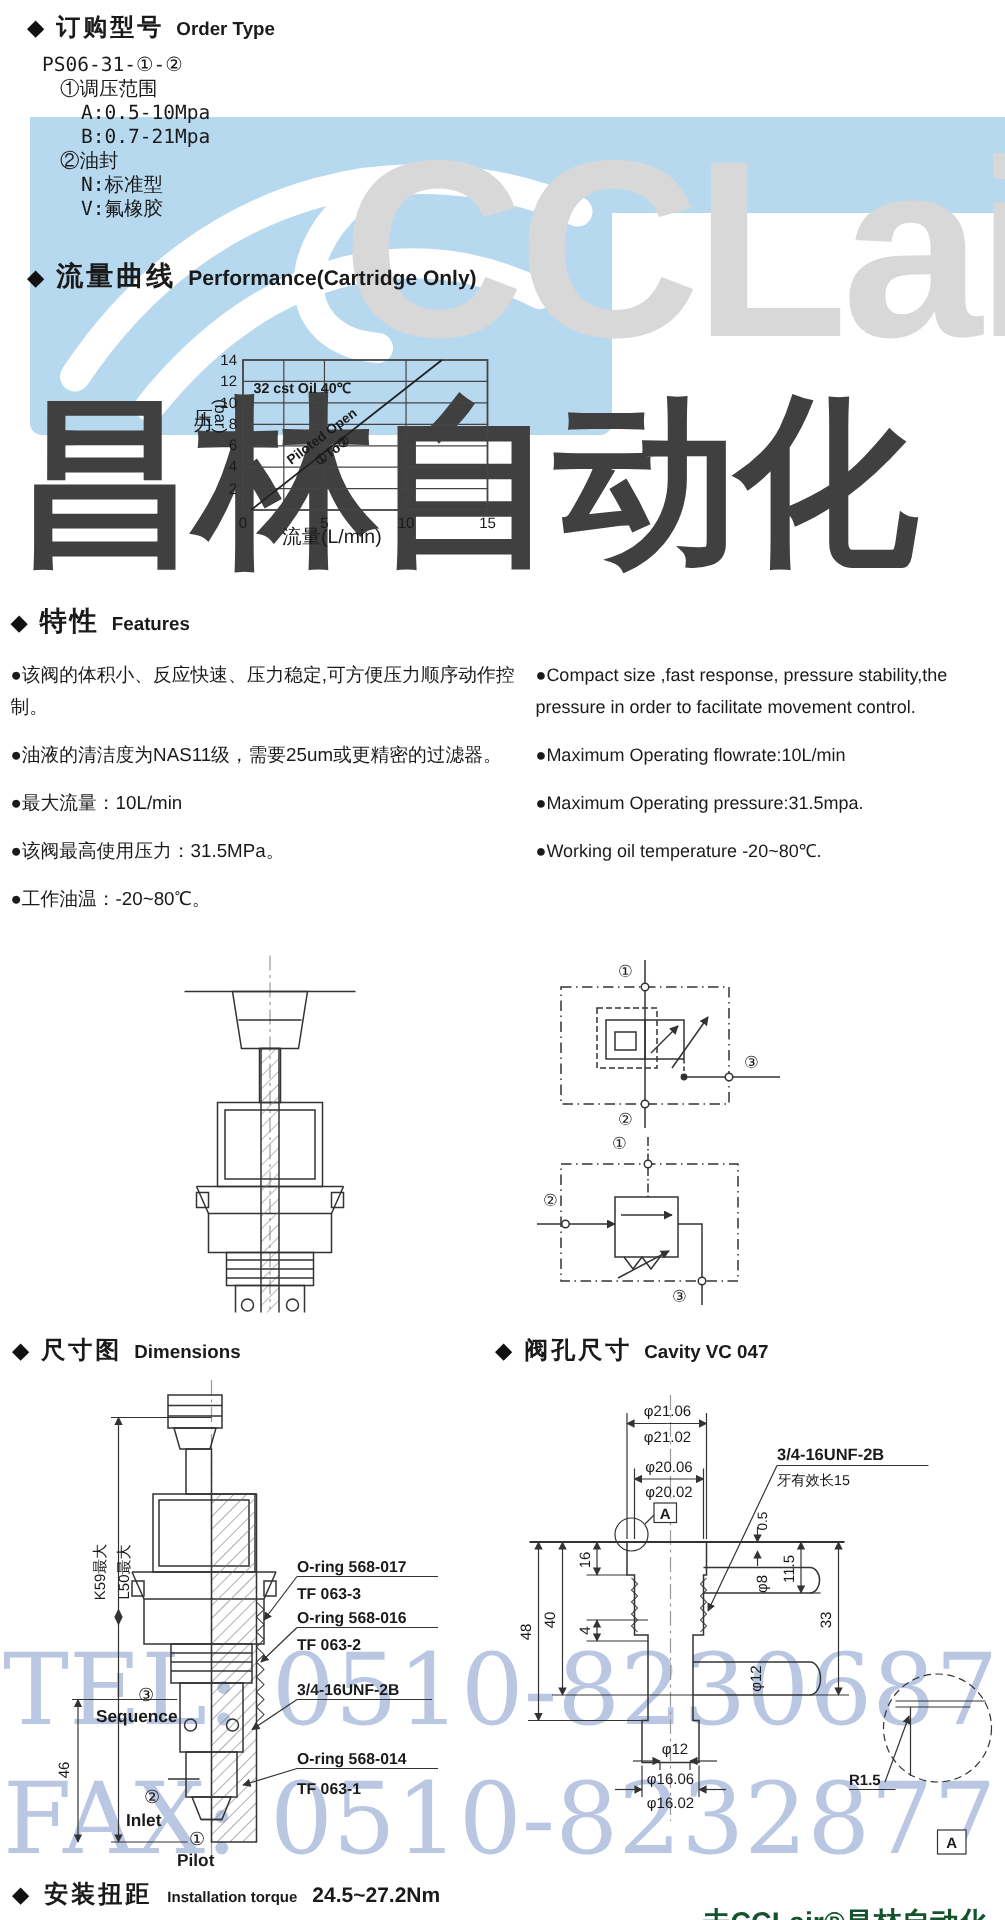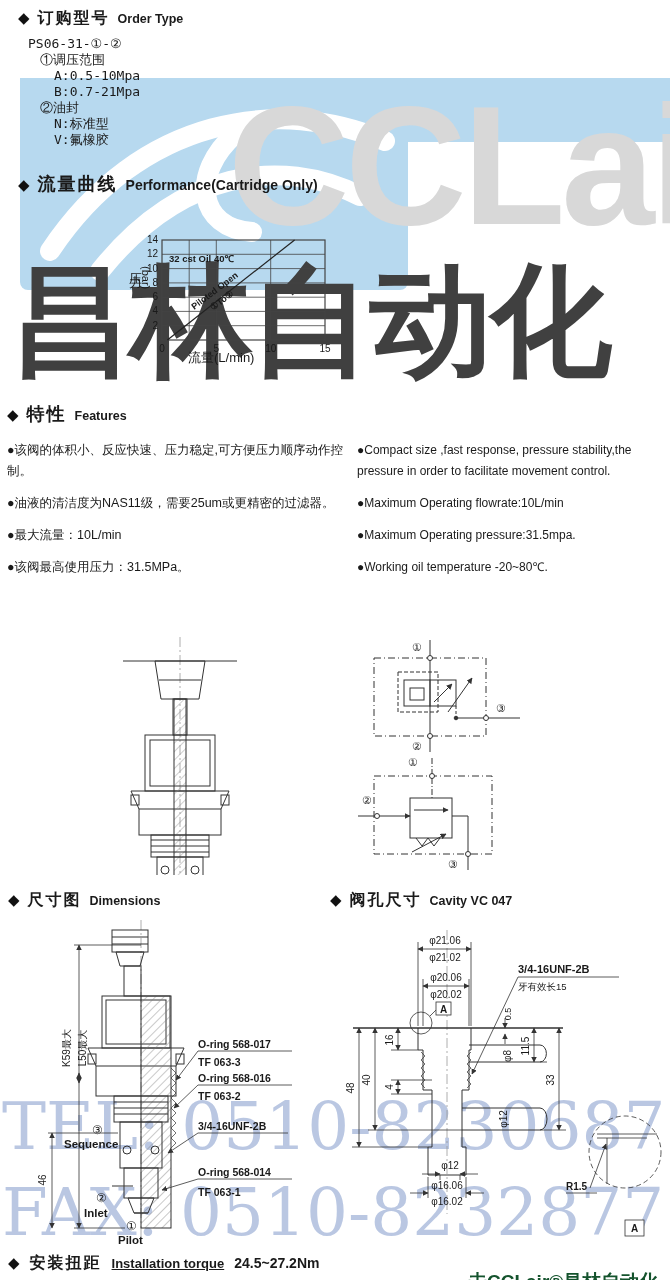--- a/index.html
+++ b/index.html
@@ -110,20 +110,21 @@
   <div class="c h-row" style="left:7px;top:402px;">
     <span class="diamond">◆</span>
     <span class="h-cn big">特性</span>
     <span class="h-en">Features</span>
   </div>
   <div class="c feat" style="left:7px;top:440px;width:348px;">
     <div class="it"><span>●</span><span>该阀的体积小、反应快速、压力稳定,可方便压力顺序动作控制。</span></div>
     <div class="it"><span>●</span><span>油液的清洁度为NAS11级，需要25um或更精密的过滤器。</span></div>
     <div class="it"><span>●</span><span>最大流量：10L/min</span></div>
     <div class="it"><span>●</span><span>该阀最高使用压力：31.5MPa。</span></div>
+    <div class="it"><span>●</span><span>工作油温：-20~80℃。</span></div>
   </div>
   <div class="c feat" style="left:357px;top:440px;width:310px;font-size:12px;">
     <div class="it"><span>●</span><span>Compact size ,fast response, pressure stability,the pressure in order to facilitate movement control.</span></div>
     <div class="it"><span>●</span><span>Maximum Operating flowrate:10L/min</span></div>
     <div class="it"><span>●</span><span>Maximum  Operating pressure:31.5mpa.</span></div>
     <div class="it"><span>●</span><span>Working oil temperature -20~80℃.</span></div>
   </div>
 
   <svg class="c" style="left:95px;top:635px;" width="180" height="240" viewBox="0 0 180 240">
     <defs>
@@ -380,19 +381,19 @@
     <text x="115" y="247" font-size="10" text-anchor="middle">φ12</text>
     <text x="112" y="267" font-size="10" text-anchor="middle">φ16.06</text>
     <text x="112" y="283" font-size="10" text-anchor="middle">φ16.02</text>
     <text x="231" y="268" font-size="10" font-weight="bold">R1.5</text>
     <text x="299.5" y="310" font-size="10" font-weight="bold" text-anchor="middle">A</text>
   </svg>
 
   <div class="c torque" style="left:8px;top:1253px;">
     <span class="diamond">◆</span>
     <span class="h-cn">安装扭距</span>
-    <span class="h-en" style="font-size:13px;text-decoration:underline;">Installation torque</span>
+    <span class="h-en" style="font-size:10px;">Installation torque</span>
     <span class="v">24.5~27.2Nm</span>
   </div>
 
   <div class="c footer-brand" style="left:468px;top:1245px;">未CCLair®昌林自动化</div>
 
 </div>
 
 </body></html>

